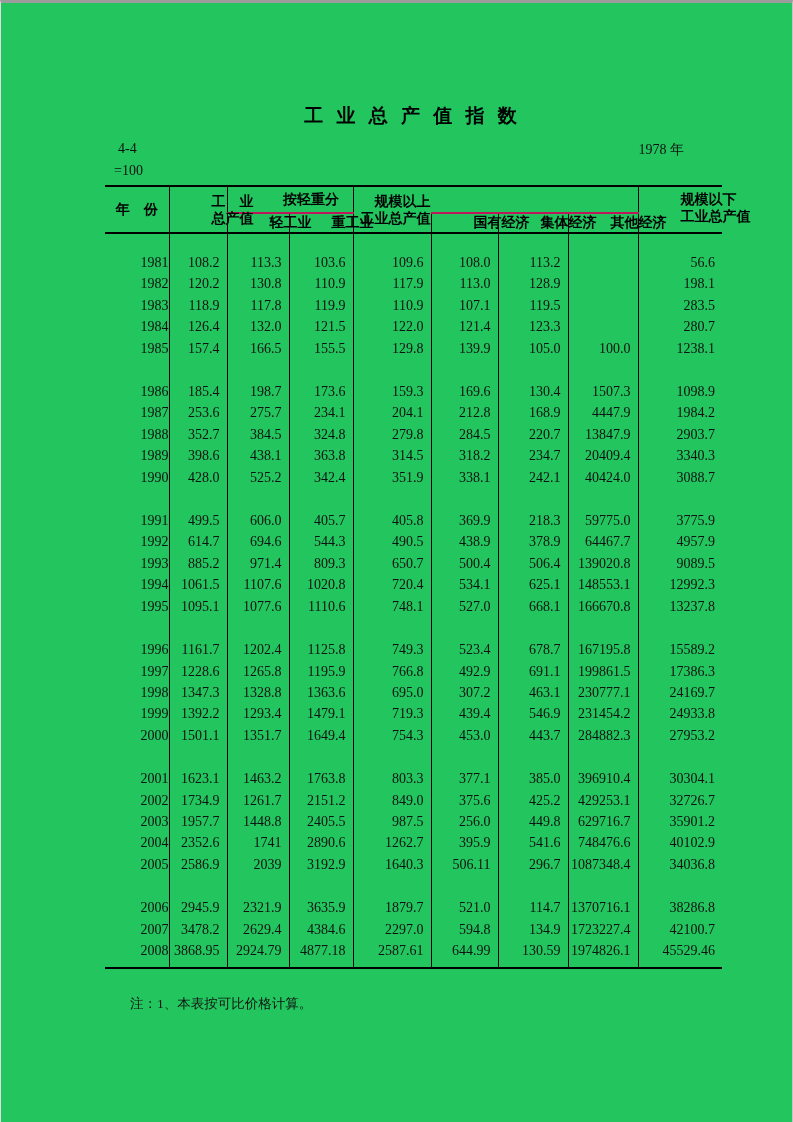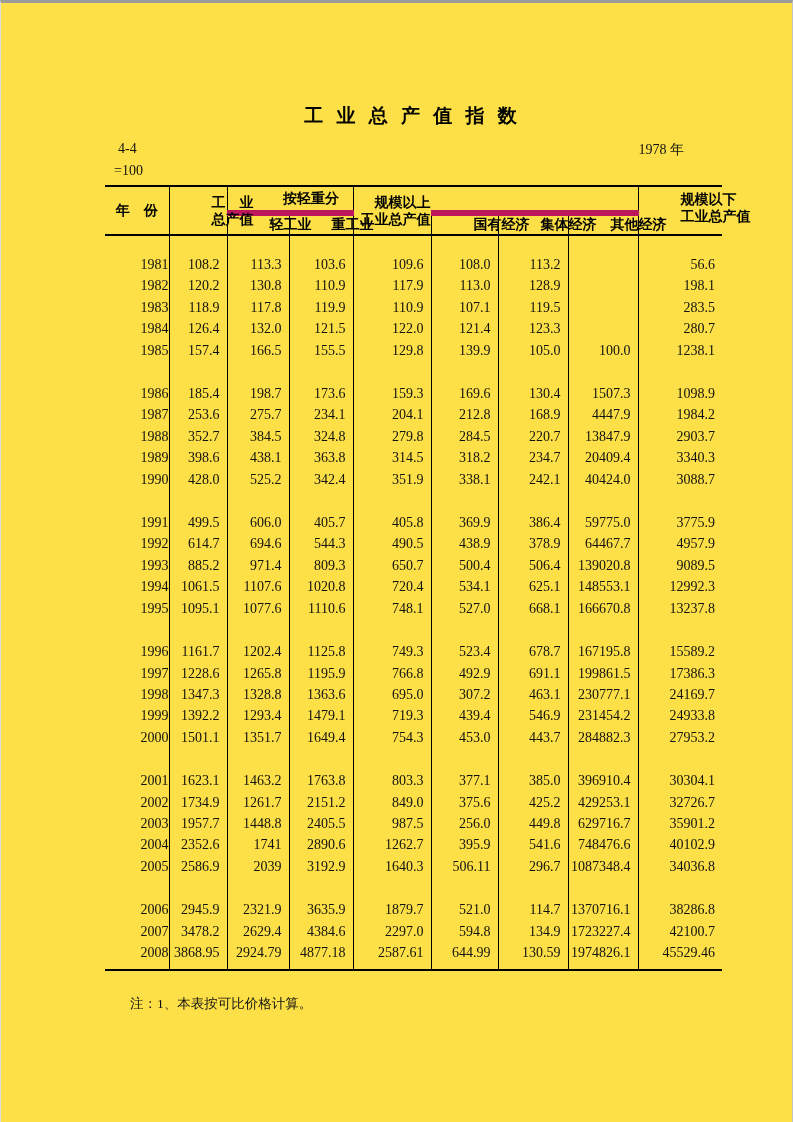--- a/index.html
+++ b/index.html
@@ -1,17 +1,17 @@
 <!DOCTYPE html>
 <html><head>
 <meta charset="utf-8">
 <style>
   html,body{margin:0;padding:0;background:#ffffff;}
   .page{
-    position:relative;width:793px;height:1122px;background:#fde047;
+    position:relative;width:793px;height:1122px;background:#22c55e;
     box-sizing:border-box;overflow:hidden;color:#111;
     border-top:3px solid #9c9c9c;border-left:1px solid #dedede;border-right:1px solid #c4c4c4;
     font-family:"Liberation Serif","DejaVu Serif",serif;
   }
   .title{
     position:absolute;top:100px;left:15px;width:793px;margin:0;
     text-align:center;font-family:"Liberation Sans","DejaVu Sans",sans-serif;
     font-weight:bold;font-size:19px;letter-spacing:4px;color:#000;
   }
   .meta-left{position:absolute;left:117px;top:138px;font-size:14px;font-family:Liberation Serif, serif;}
@@ -24,21 +24,21 @@
   }
   thead{border-bottom:2px solid #000;}
   th{
     font-family:"Liberation Sans","DejaVu Sans",sans-serif;font-weight:bold;
     font-size:14px;padding:0;vertical-align:middle;text-align:center;color:#000;
     white-space:nowrap;
   }
   tr.hr1{height:27px;}
   tr.hr2{height:18px;}
   .bl{border-left:1px solid #000;padding-left:42px;}
-  .bb{border-bottom:6px solid #be185d;}
+  .bb{border-bottom:2px solid #be185d;}
   th.two-line div{line-height:17px;}
   th.left-cell{text-align:right;padding-left:6px;margin-top:45px;}
   th.top-cell{vertical-align:top;padding-top:4px;}
   tbody td{
     font-size:14px;height:21.4px;line-height:21.4px;padding:0;
     white-space:nowrap;color:#111;
   }
   tbody td + td{border-left:1px solid #000;}
   td.year{text-align:right;}
   td.num{text-align:right;padding-right:7px;}
@@ -240,21 +240,21 @@
           <td></td>
           <td></td>
         </tr>
         <tr class="data-row">
           <td class="year">1991</td>
           <td class="num">499.5</td>
           <td class="num">606.0</td>
           <td class="num">405.7</td>
           <td class="num">405.8</td>
           <td class="num">369.9</td>
-          <td class="num">386.4</td>
+          <td class="num">218.3</td>
           <td class="num">59775.0</td>
           <td class="num">3775.9</td>
         </tr>
         <tr class="data-row">
           <td class="year">1992</td>
           <td class="num">614.7</td>
           <td class="num">694.6</td>
           <td class="num">544.3</td>
           <td class="num">490.5</td>
           <td class="num">438.9</td>

